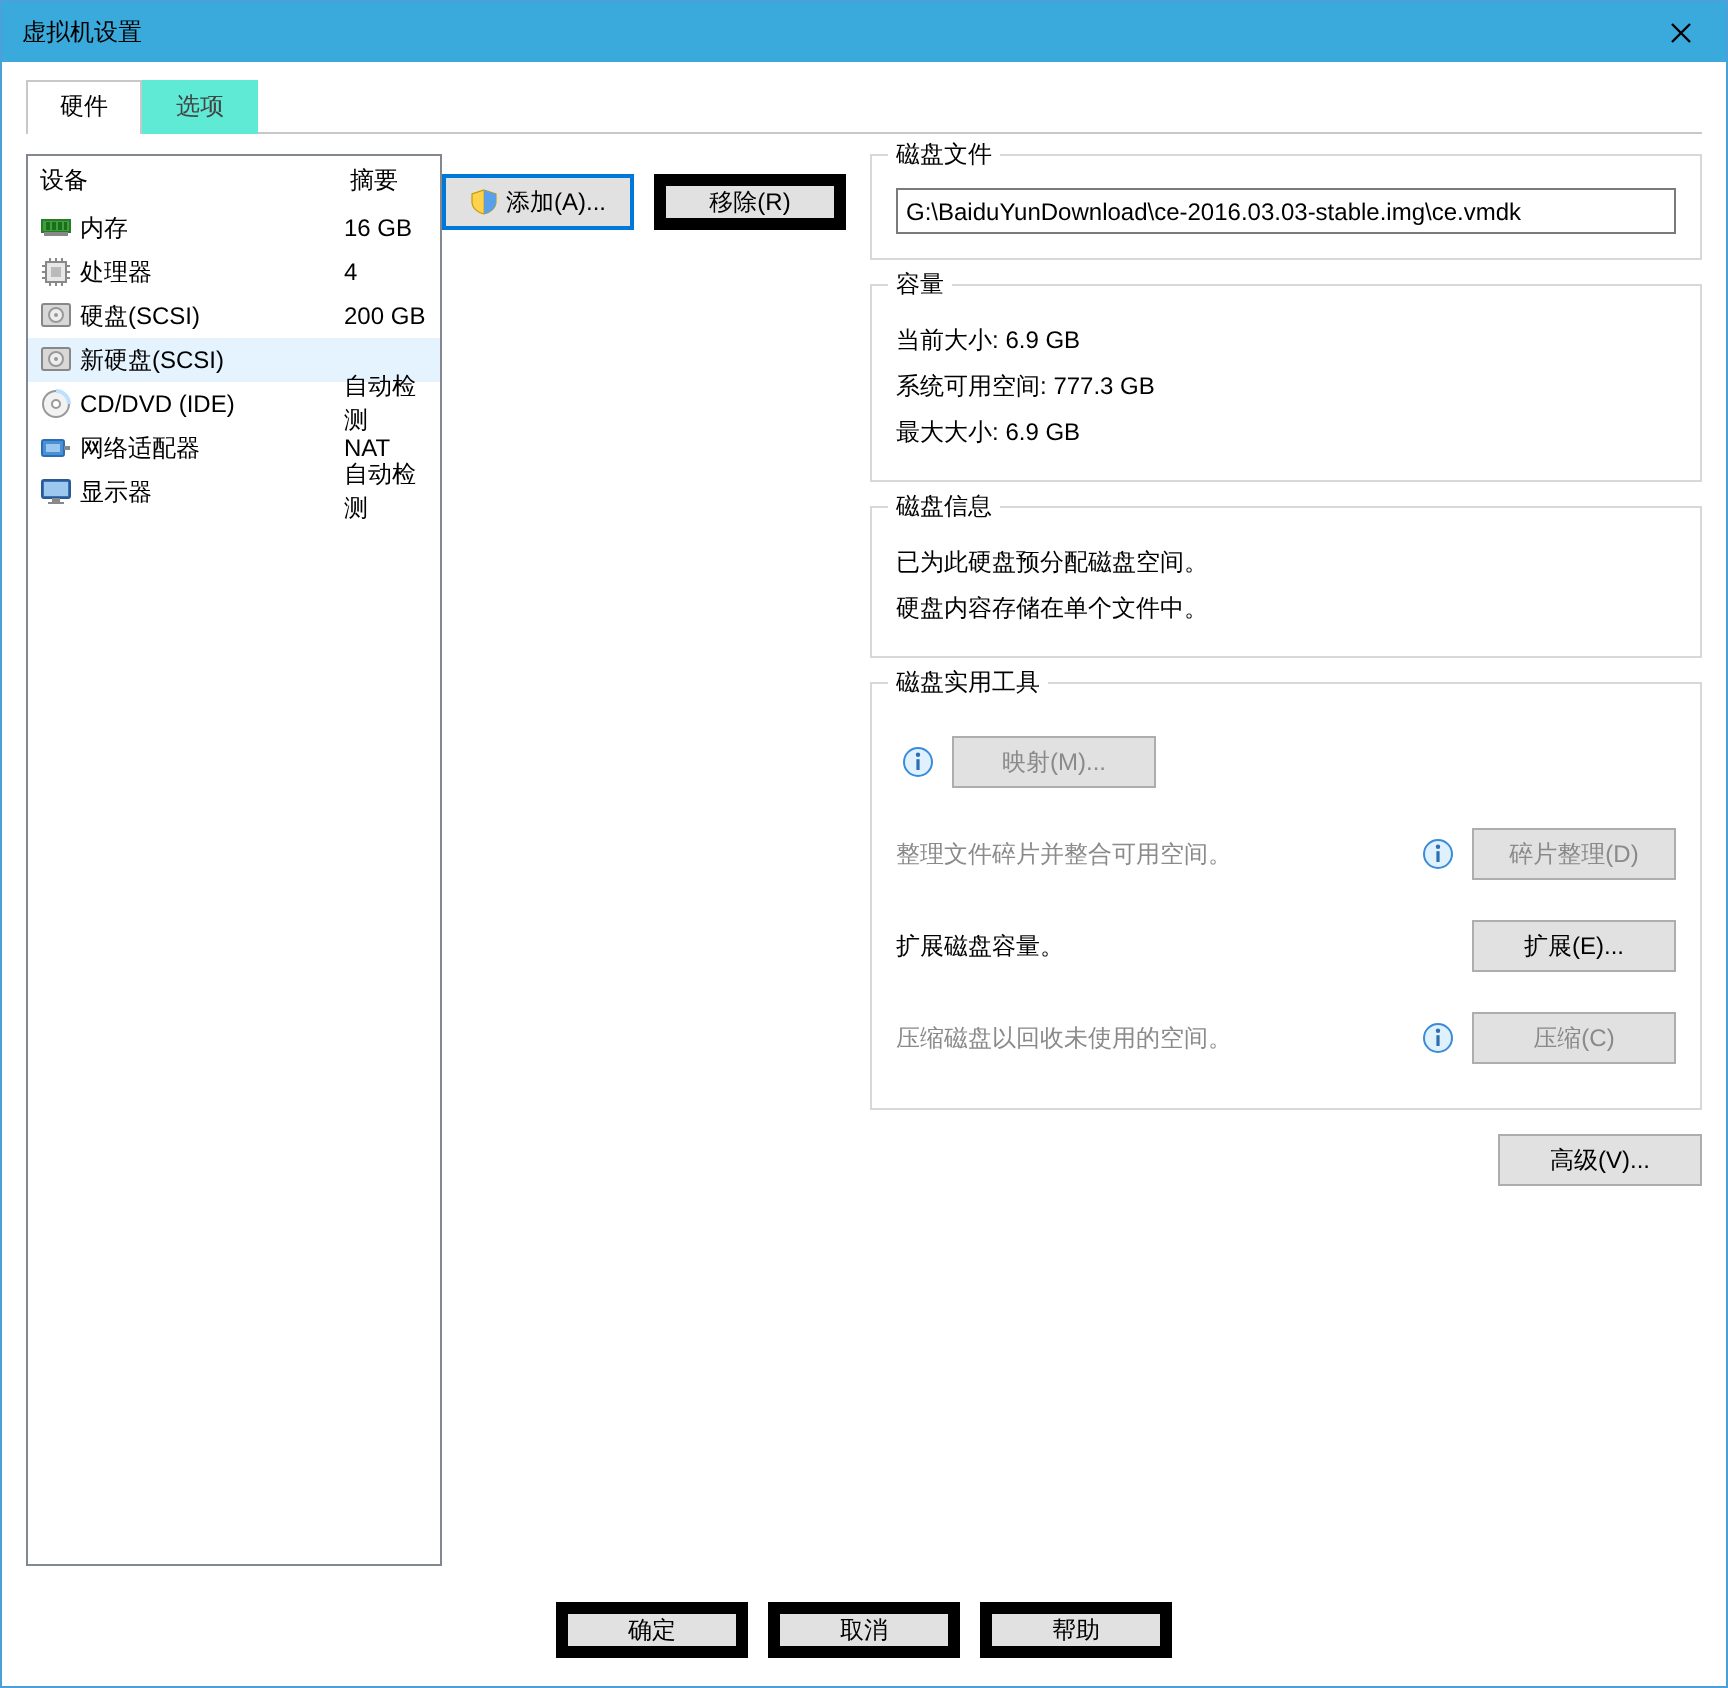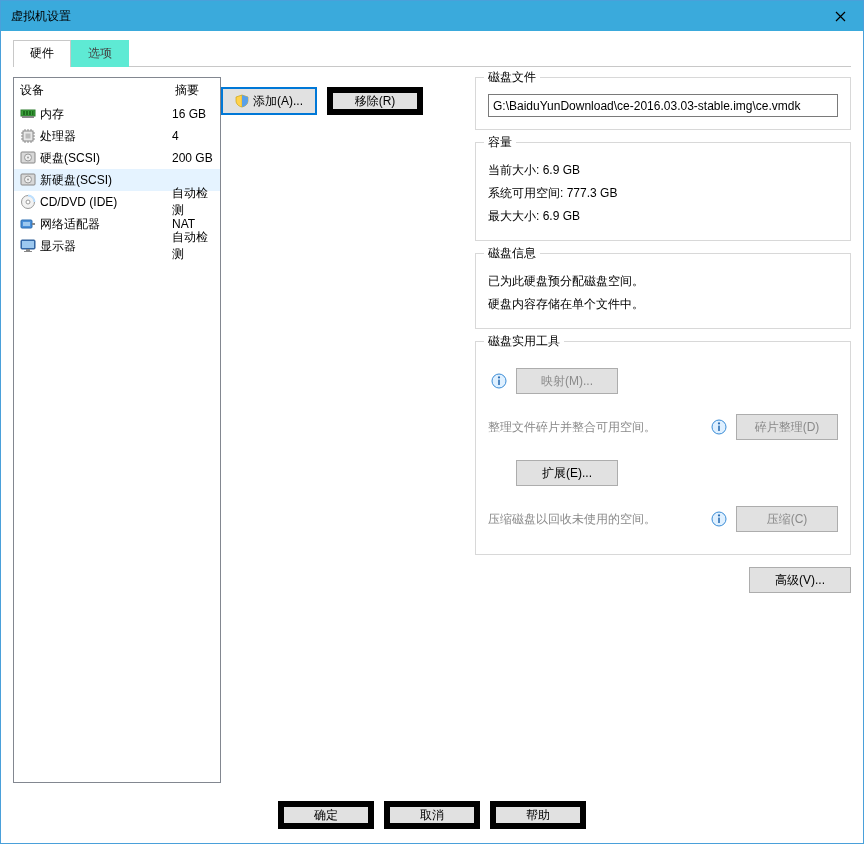--- a/index.html
+++ b/index.html
@@ -144,21 +144,20 @@
   .right-pane {
     flex: 1;
     display: flex;
     flex-direction: column;
     gap: 12px;
   }
   .group {
     border: 1px solid #d8d8d8;
     position: relative;
     padding: 16px 12px 12px 12px;
-    margin-left: 40px;
   }
   .group-title {
     position: absolute;
     top: -9px;
     left: 8px;
     background: #fff;
     padding: 0 4px;
     font-size: 12px;
   }
   .disk-file-input {
@@ -403,20 +402,21 @@
             <svg class="info-icon-circle" viewBox="0 0 16 16">
                 <circle cx="8" cy="8" r="7" fill="#dff0ff" stroke="#3a8cd6"></circle>
                 <rect x="7.2" y="6.6" width="1.6" height="5.4" fill="#2d6fb3"></rect>
                 <circle cx="8" cy="4.4" r="1.1" fill="#2d6fb3"></circle>
               </svg>
           </div>
           <div class="util-btn disabled">碎片整理(D)</div>
         </div>
 
         <div class="util-row">
+          <div class="util-text">扩展磁盘容量。</div>
           <div class="util-info"></div>
           <div class="util-btn">扩展(E)...</div>
         </div>
 
         <div class="util-row">
           <div class="util-text disabled">压缩磁盘以回收未使用的空间。</div>
           <div class="util-info">
             <svg class="info-icon-circle" viewBox="0 0 16 16">
                 <circle cx="8" cy="8" r="7" fill="#dff0ff" stroke="#3a8cd6"></circle>
                 <rect x="7.2" y="6.6" width="1.6" height="5.4" fill="#2d6fb3"></rect>

